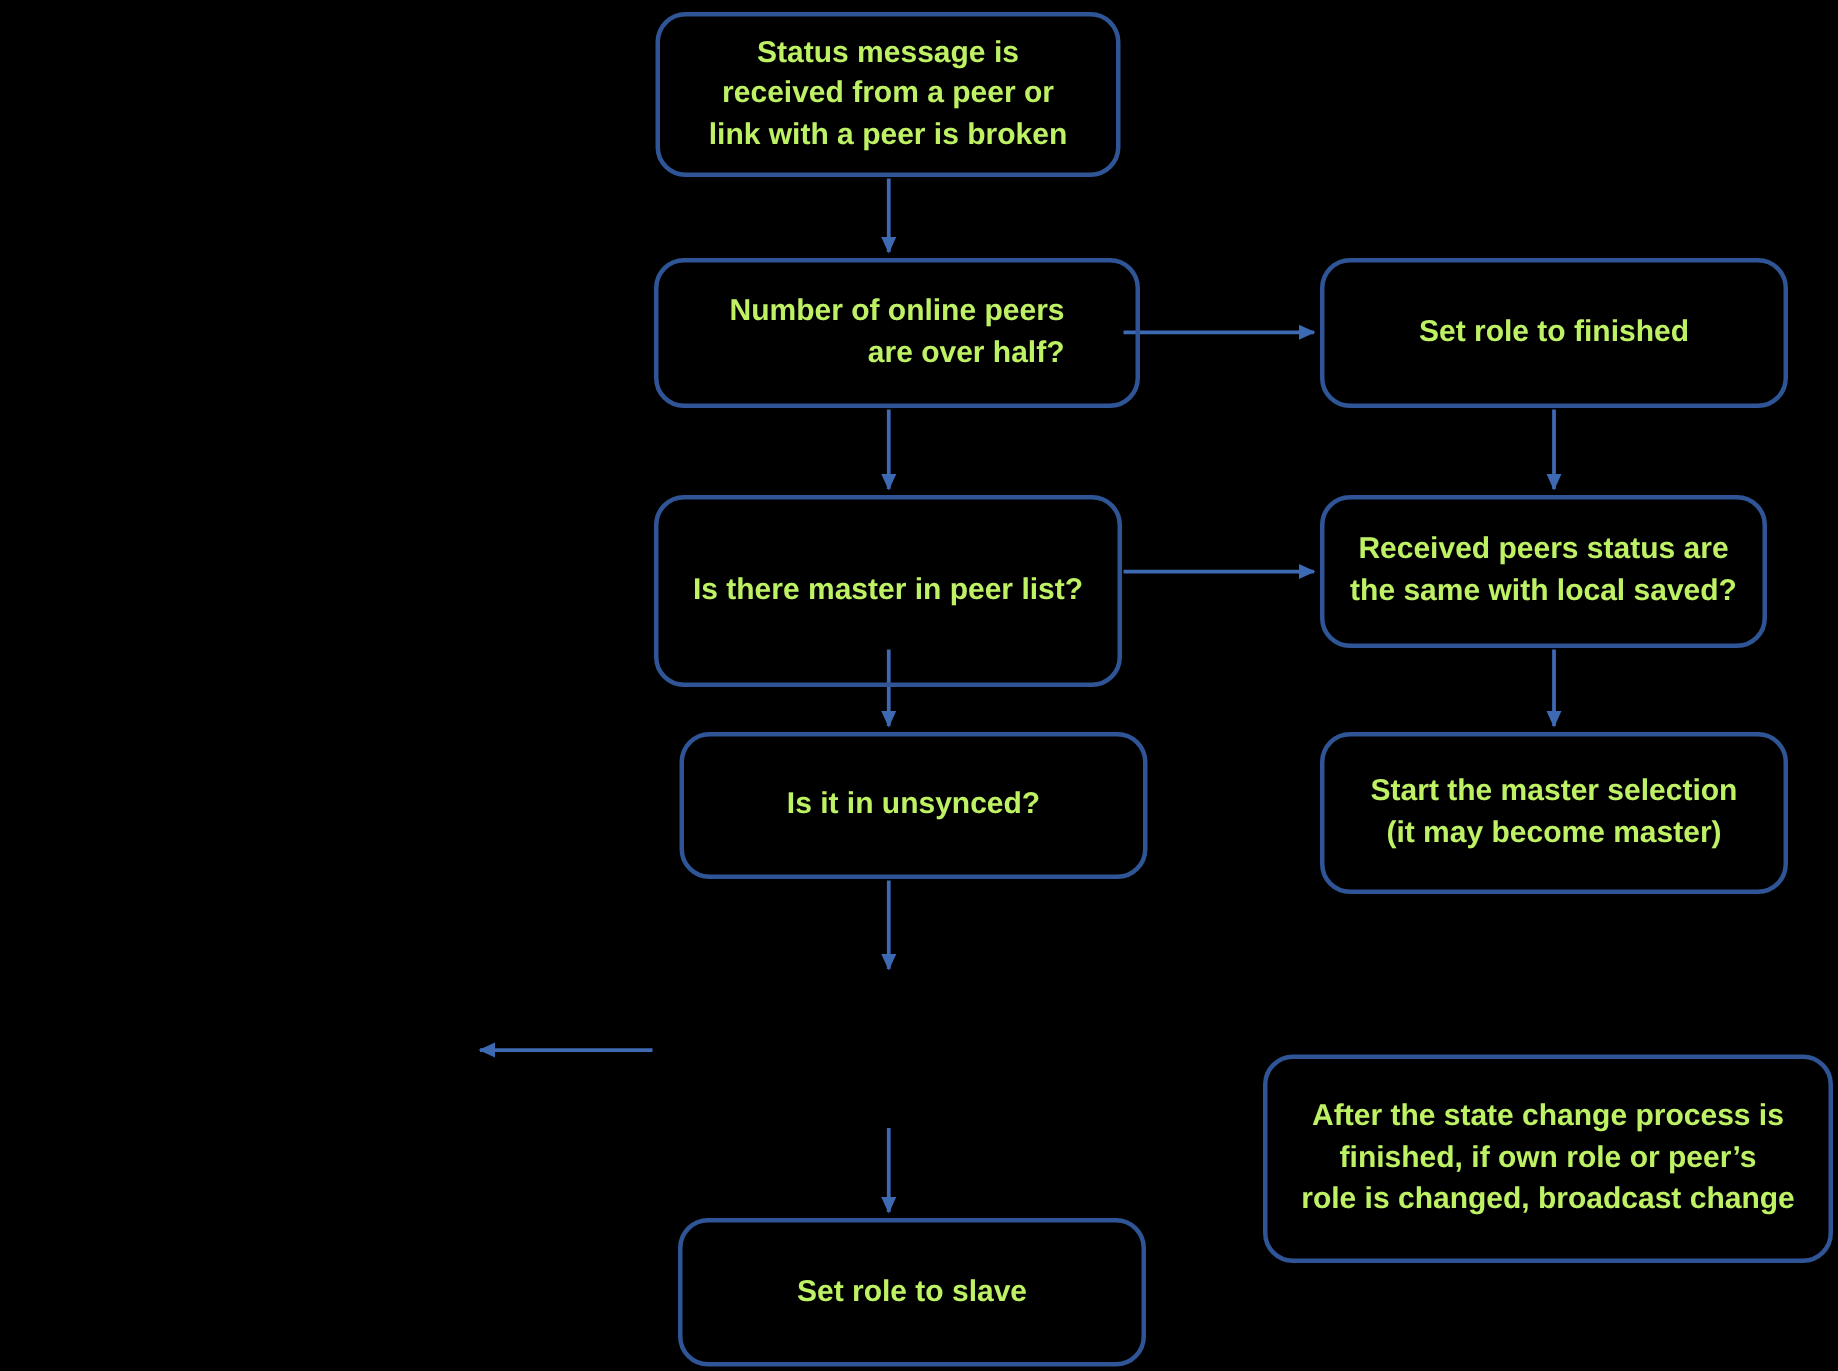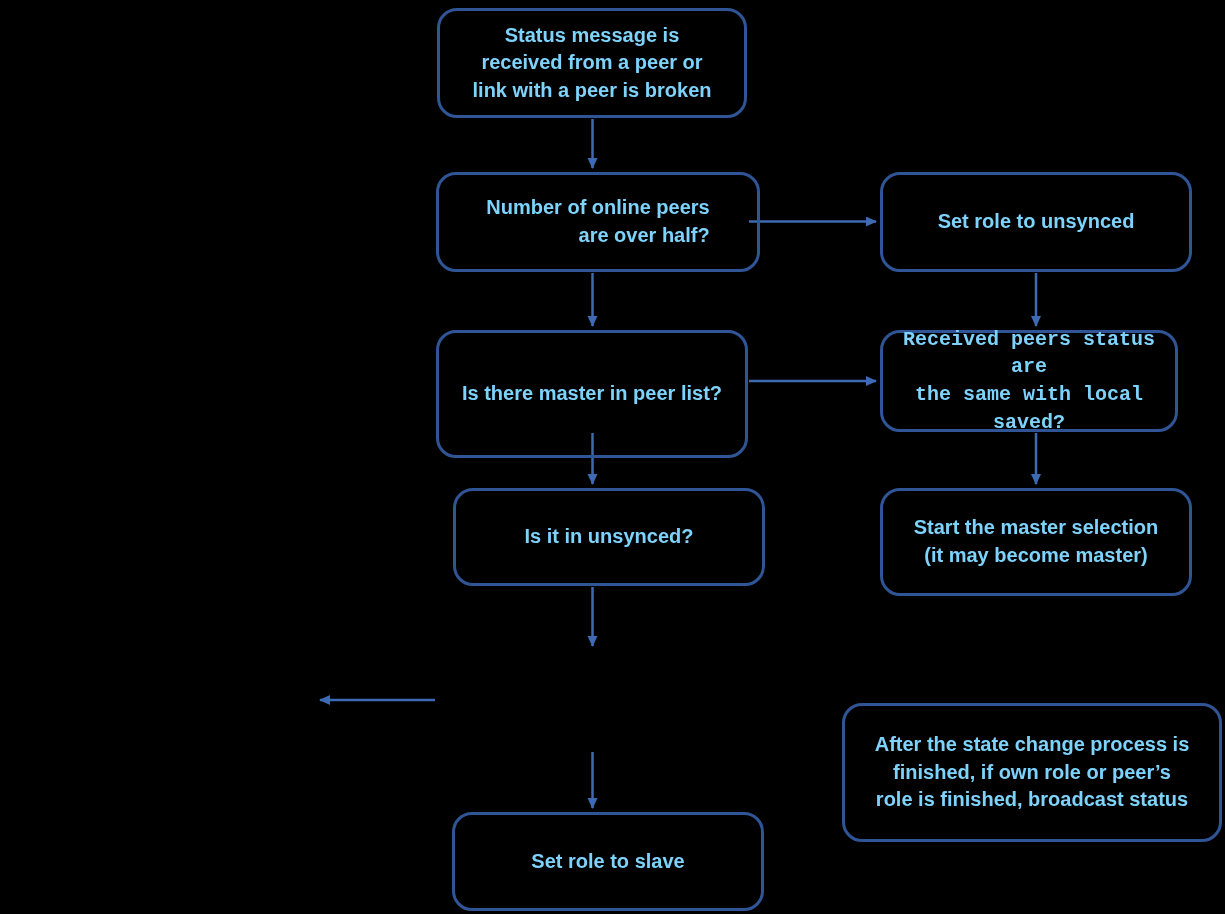--- a/index.html
+++ b/index.html
@@ -25,37 +25,37 @@
   }
   .node {
     position: absolute;
     box-sizing: border-box;
     border: 3px solid #2F5597;
     border-radius: 20px;
     display: flex;
     align-items: center;
     justify-content: center;
     text-align: center;
-    color: #7dd3fc;
+    color: #bef264;
     font-weight: 700;
     font-size: 20px;
     line-height: 1.38;
     white-space: pre-line;
     background: transparent;
   }
   
   #n-status          { left: 437px; top:   8px; width: 310px; height: 110px; }
   #n-peers-over-half { left: 436px; top: 172px; width: 324px; height: 100px; text-align: right; }
   #n-master-in-list  { left: 436px; top: 330px; width: 312px; height: 128px; }
   #n-in-unsynced     { left: 436px; top: 488px; width: 312px; height:  98px; margin-left: 17px; }
   #n-version-same    { left: 436px; top: 650px; width: 312px; height: 101px; }
   #n-set-slave       { left: 452px; top: 812px; width: 312px; height:  99px; }
   
   #n-set-unsynced       { left: 880px; top: 172px; width: 312px; height: 100px; }
-  #n-peers-status-same  { left: 880px; top: 330px; width: 298px; height: 102px; font-family: Liberation Mono, monospace; }
+  #n-peers-status-same  { left: 880px; top: 330px; width: 298px; height: 102px; }
   #n-master-selection   { left: 880px; top: 488px; width: 312px; height:  108px; }
   #n-note               { left: 842px; top: 703px; width: 380px; height: 139px; }
   
   #n-data-recover    { left:   2px; top: 650px; width: 313px; height: 100px; }
 </style>
 </head>
 <body>
 
 <div class="canvas">
 
@@ -75,25 +75,25 @@
     <line x1="592.5" y1="587" x2="592.5" y2="646" stroke="#3E69B3" stroke-width="2.5" marker-end="url(#ah)"></line>
     <line x1="435" y1="700" x2="320" y2="700" stroke="#3E69B3" stroke-width="2.5" marker-end="url(#ah)"></line>
     <line x1="592.5" y1="752" x2="592.5" y2="808" stroke="#3E69B3" stroke-width="2.5" marker-end="url(#ah)"></line>
   </svg>
 
   <div class="node" id="n-status">Status message is
 received from a peer or
 link with a peer is broken</div>
   <div class="node" id="n-peers-over-half">Number of online peers
 are over half?</div>
-  <div class="node" id="n-set-unsynced">Set role to unsynced</div>
+  <div class="node" id="n-set-unsynced">Set role to finished</div>
   <div class="node" id="n-master-in-list">Is there master in peer list?</div>
   <div class="node" id="n-peers-status-same">Received peers status are
 the same with local saved?</div>
   <div class="node" id="n-in-unsynced">Is it in unsynced?</div>
   <div class="node" id="n-master-selection">Start the master selection
 (it may become master)</div>
   <div class="node" id="n-set-slave">Set role to slave</div>
   <div class="node" id="n-note">After the state change process is
 finished, if own role or peer’s
-role is finished, broadcast status</div>
+role is changed, broadcast change</div>
 
 </div>
 
 </body></html>

